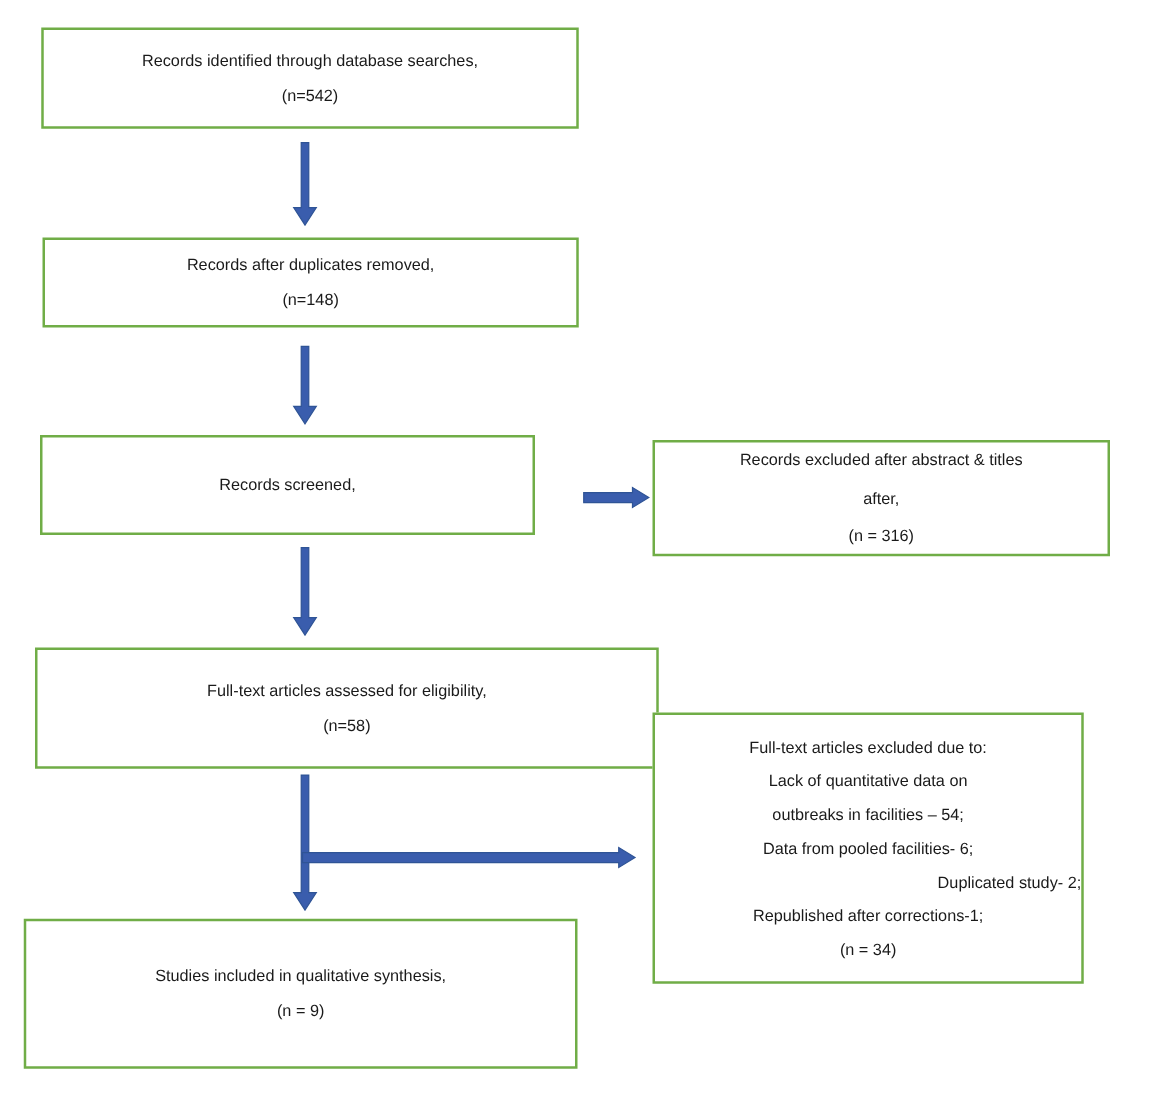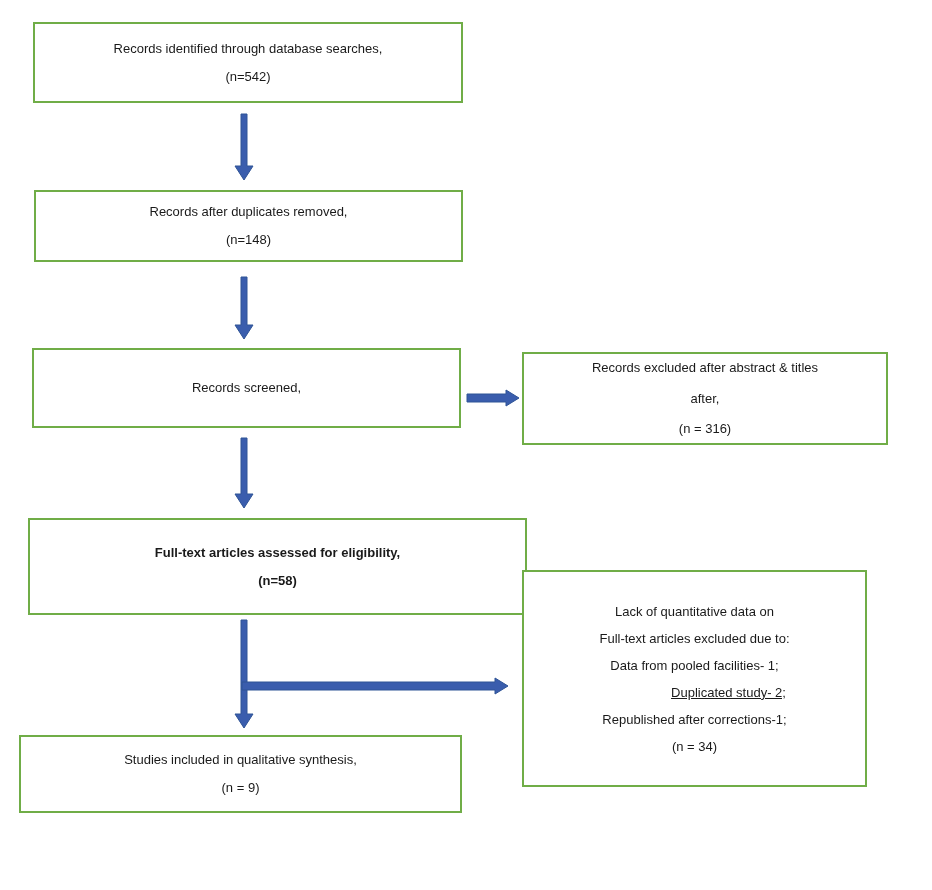--- a/index.html
+++ b/index.html
@@ -28,30 +28,29 @@
     flex-direction: column;
     justify-content: center;
     align-items: stretch;
     text-align: center;
     font-size: 13px;
     line-height: 28px;
   }
   .box > div { width: 100%; white-space: nowrap; }
   #box-identified   { left: 33px;  top: 22px;  width: 430px; height: 81px; }
   #box-duplicates   { left: 34px;  top: 190px; width: 429px; height: 72px; }
-  #box-screened     { left: 32px;  top: 348px; width: 429px; height: 80px; }
+  #box-screened     { left: 32px;  top: 348px; width: 396px; height: 80px; }
   #box-excluded-1   { left: 522px; top: 352px; width: 366px; height: 93px; justify-content: space-between; }
-  #box-fulltext     { left: 28px;  top: 518px; width: 499px; height: 97px; font-weight: bold; }
+  #box-fulltext     { left: 28px;  top: 518px; width: 499px; height: 97px; }
   #box-excluded-2   { left: 522px; top: 570px; width: 345px; height: 217px; line-height: 27px; }
-  #box-included     { left: 19px;  top: 735px; width: 443px; height: 78px; }
+  #box-included     { left: 19px;  top: 735px; width: 443px; height: 120px; }
   .indent-left {
-    text-align: center;
+    text-align: right;
     padding-left: 68px;
     box-sizing: border-box;
-    text-decoration: underline;
   }
   .arrow-layer {
     position: absolute;
     left: 0; top: 0;
     width: 932px; height: 890px;
     pointer-events: none;
   }
   .arrow-layer path {
     fill: var(--arrow-fill);
     stroke: var(--arrow-edge);
@@ -82,23 +81,24 @@
     <div>after,</div>
     <div>(n = 316)</div>
   </div>
 
   <div class="box" id="box-fulltext">
     <div>Full-text articles assessed for eligibility,</div>
     <div>(n=58)</div>
   </div>
 
   <div class="box" id="box-excluded-2">
+    <div>Full-text articles excluded due to:</div>
     <div>Lack of quantitative data on</div>
-    <div>Full-text articles excluded due to:</div>
-    <div>Data from pooled facilities- 1;</div>
+    <div>outbreaks in facilities – 54;</div>
+    <div>Data from pooled facilities- 6;</div>
     <div class="indent-left">Duplicated study- 2;</div>
     <div>Republished after corrections-1;</div>
     <div>(n = 34)</div>
   </div>
 
   <div class="box" id="box-included">
     <div>Studies included in qualitative synthesis,</div>
     <div>(n = 9)</div>
   </div>
 

